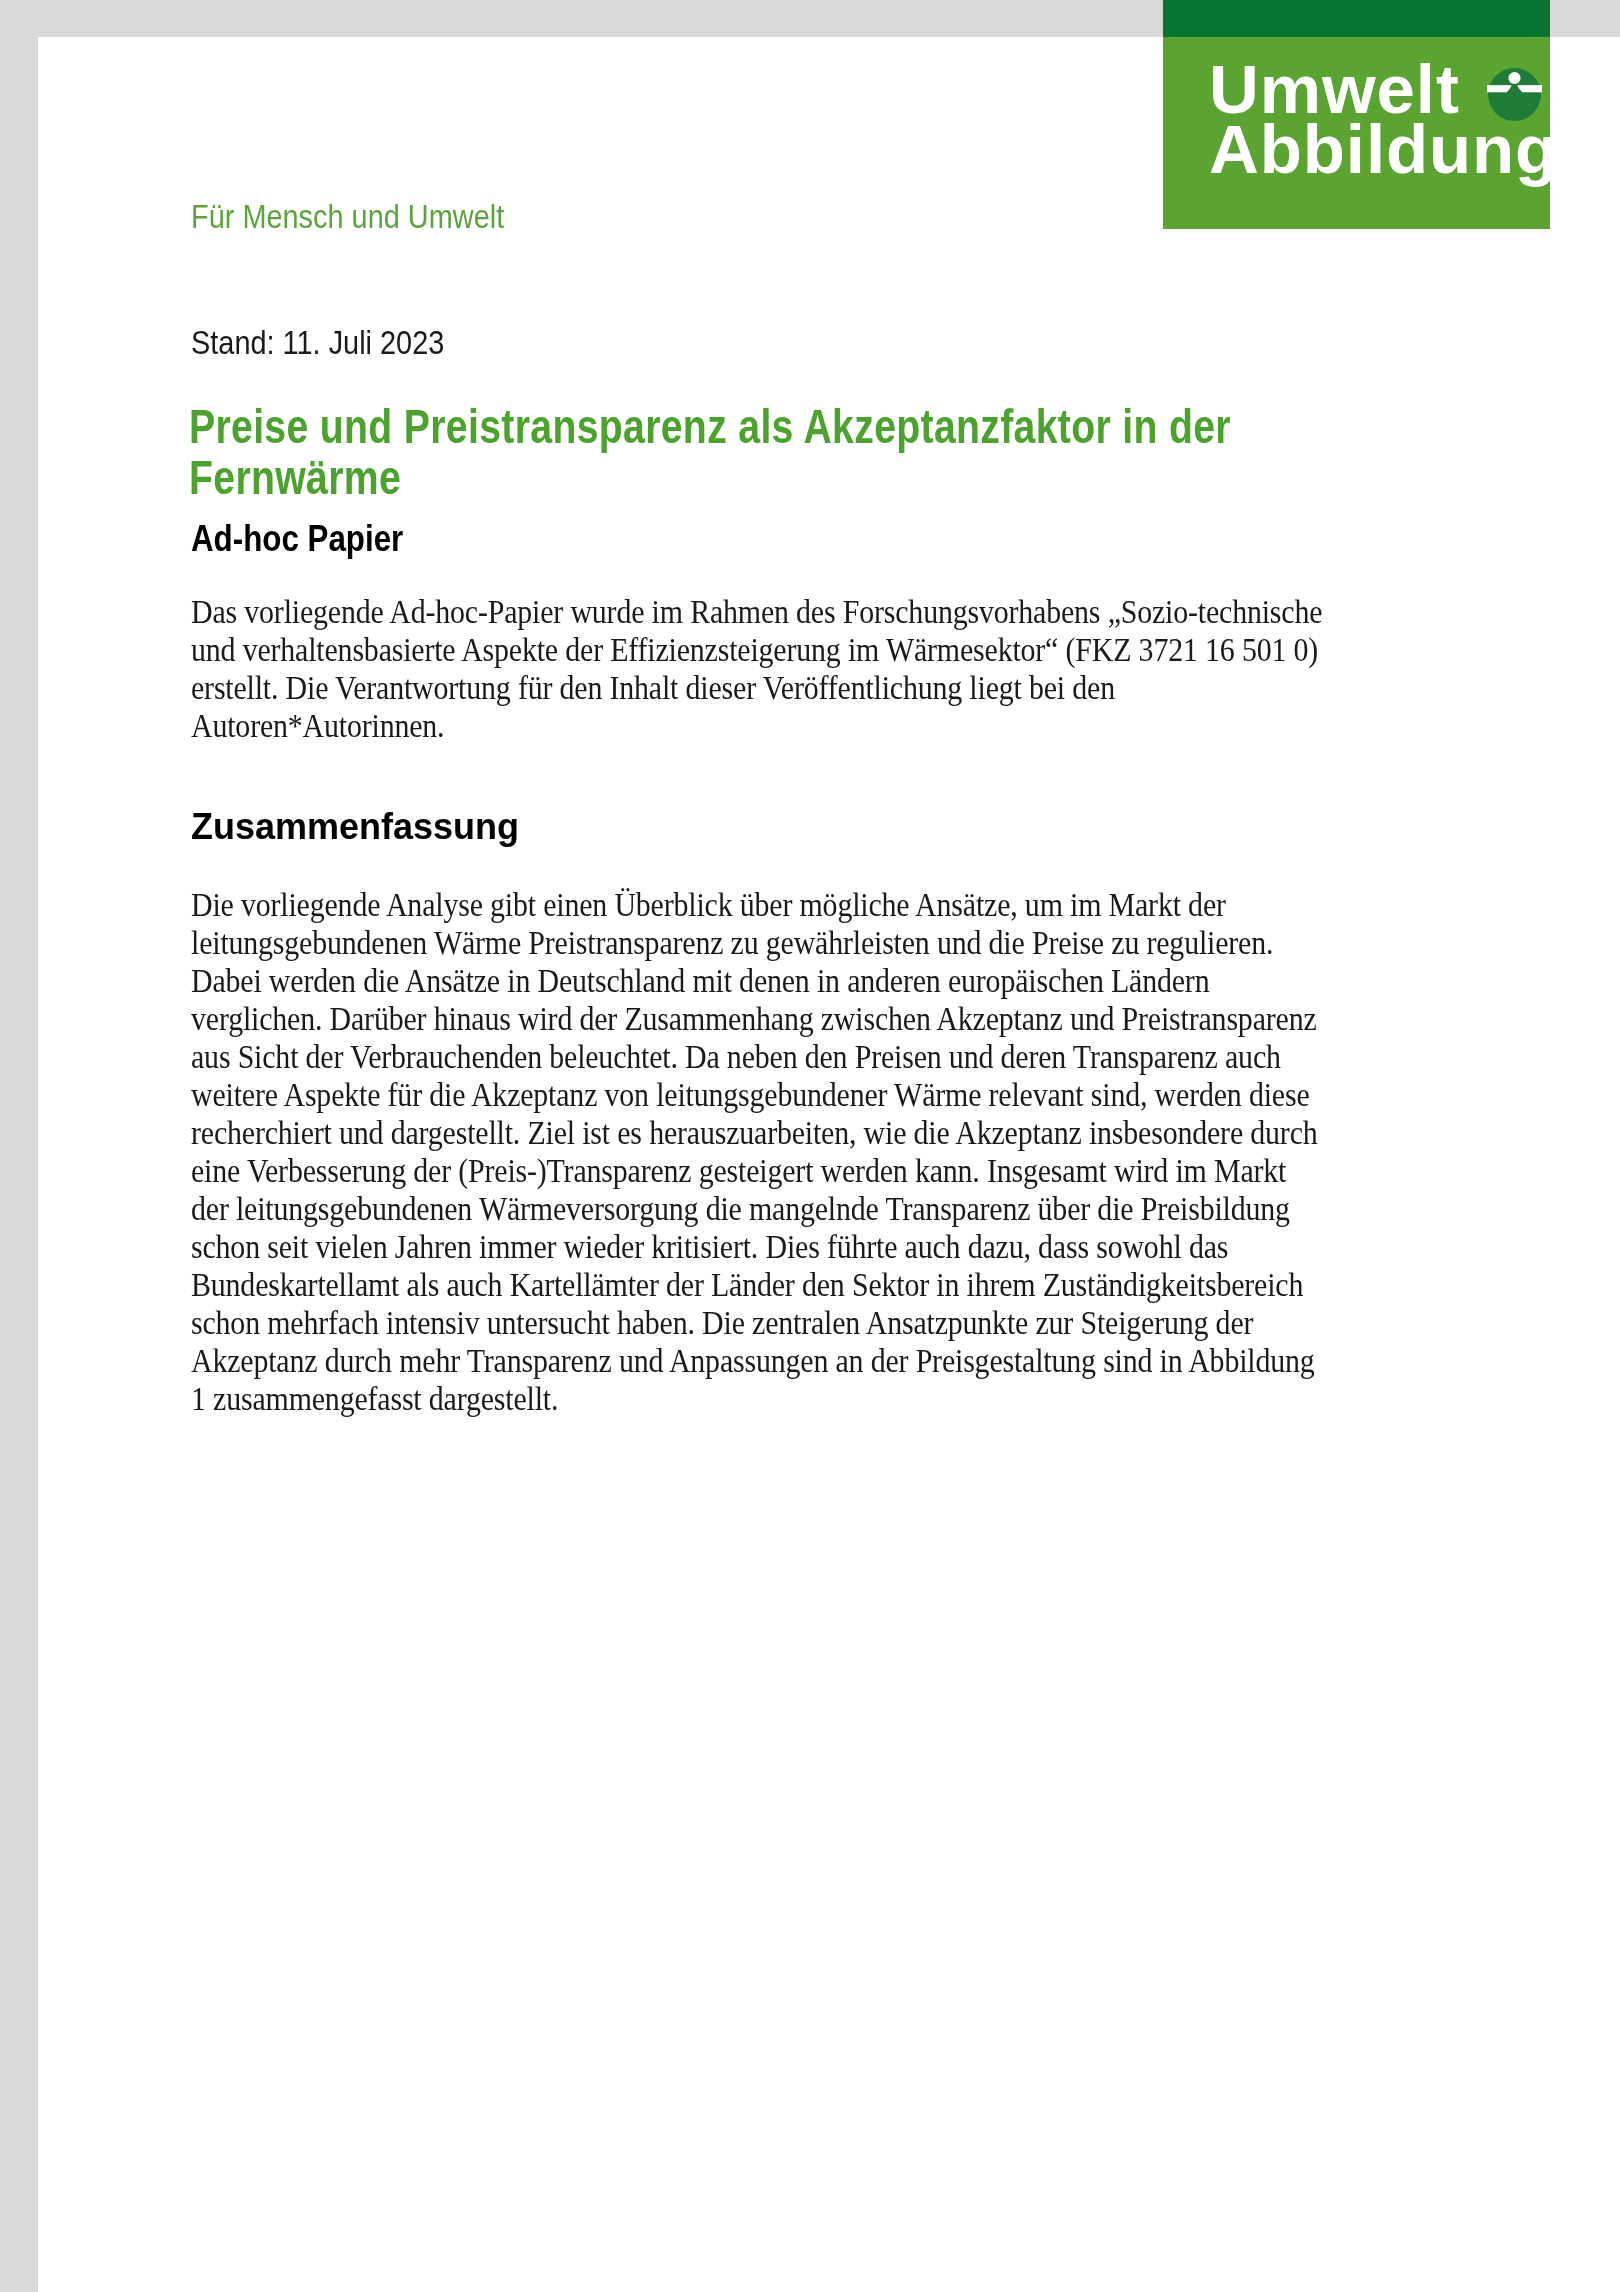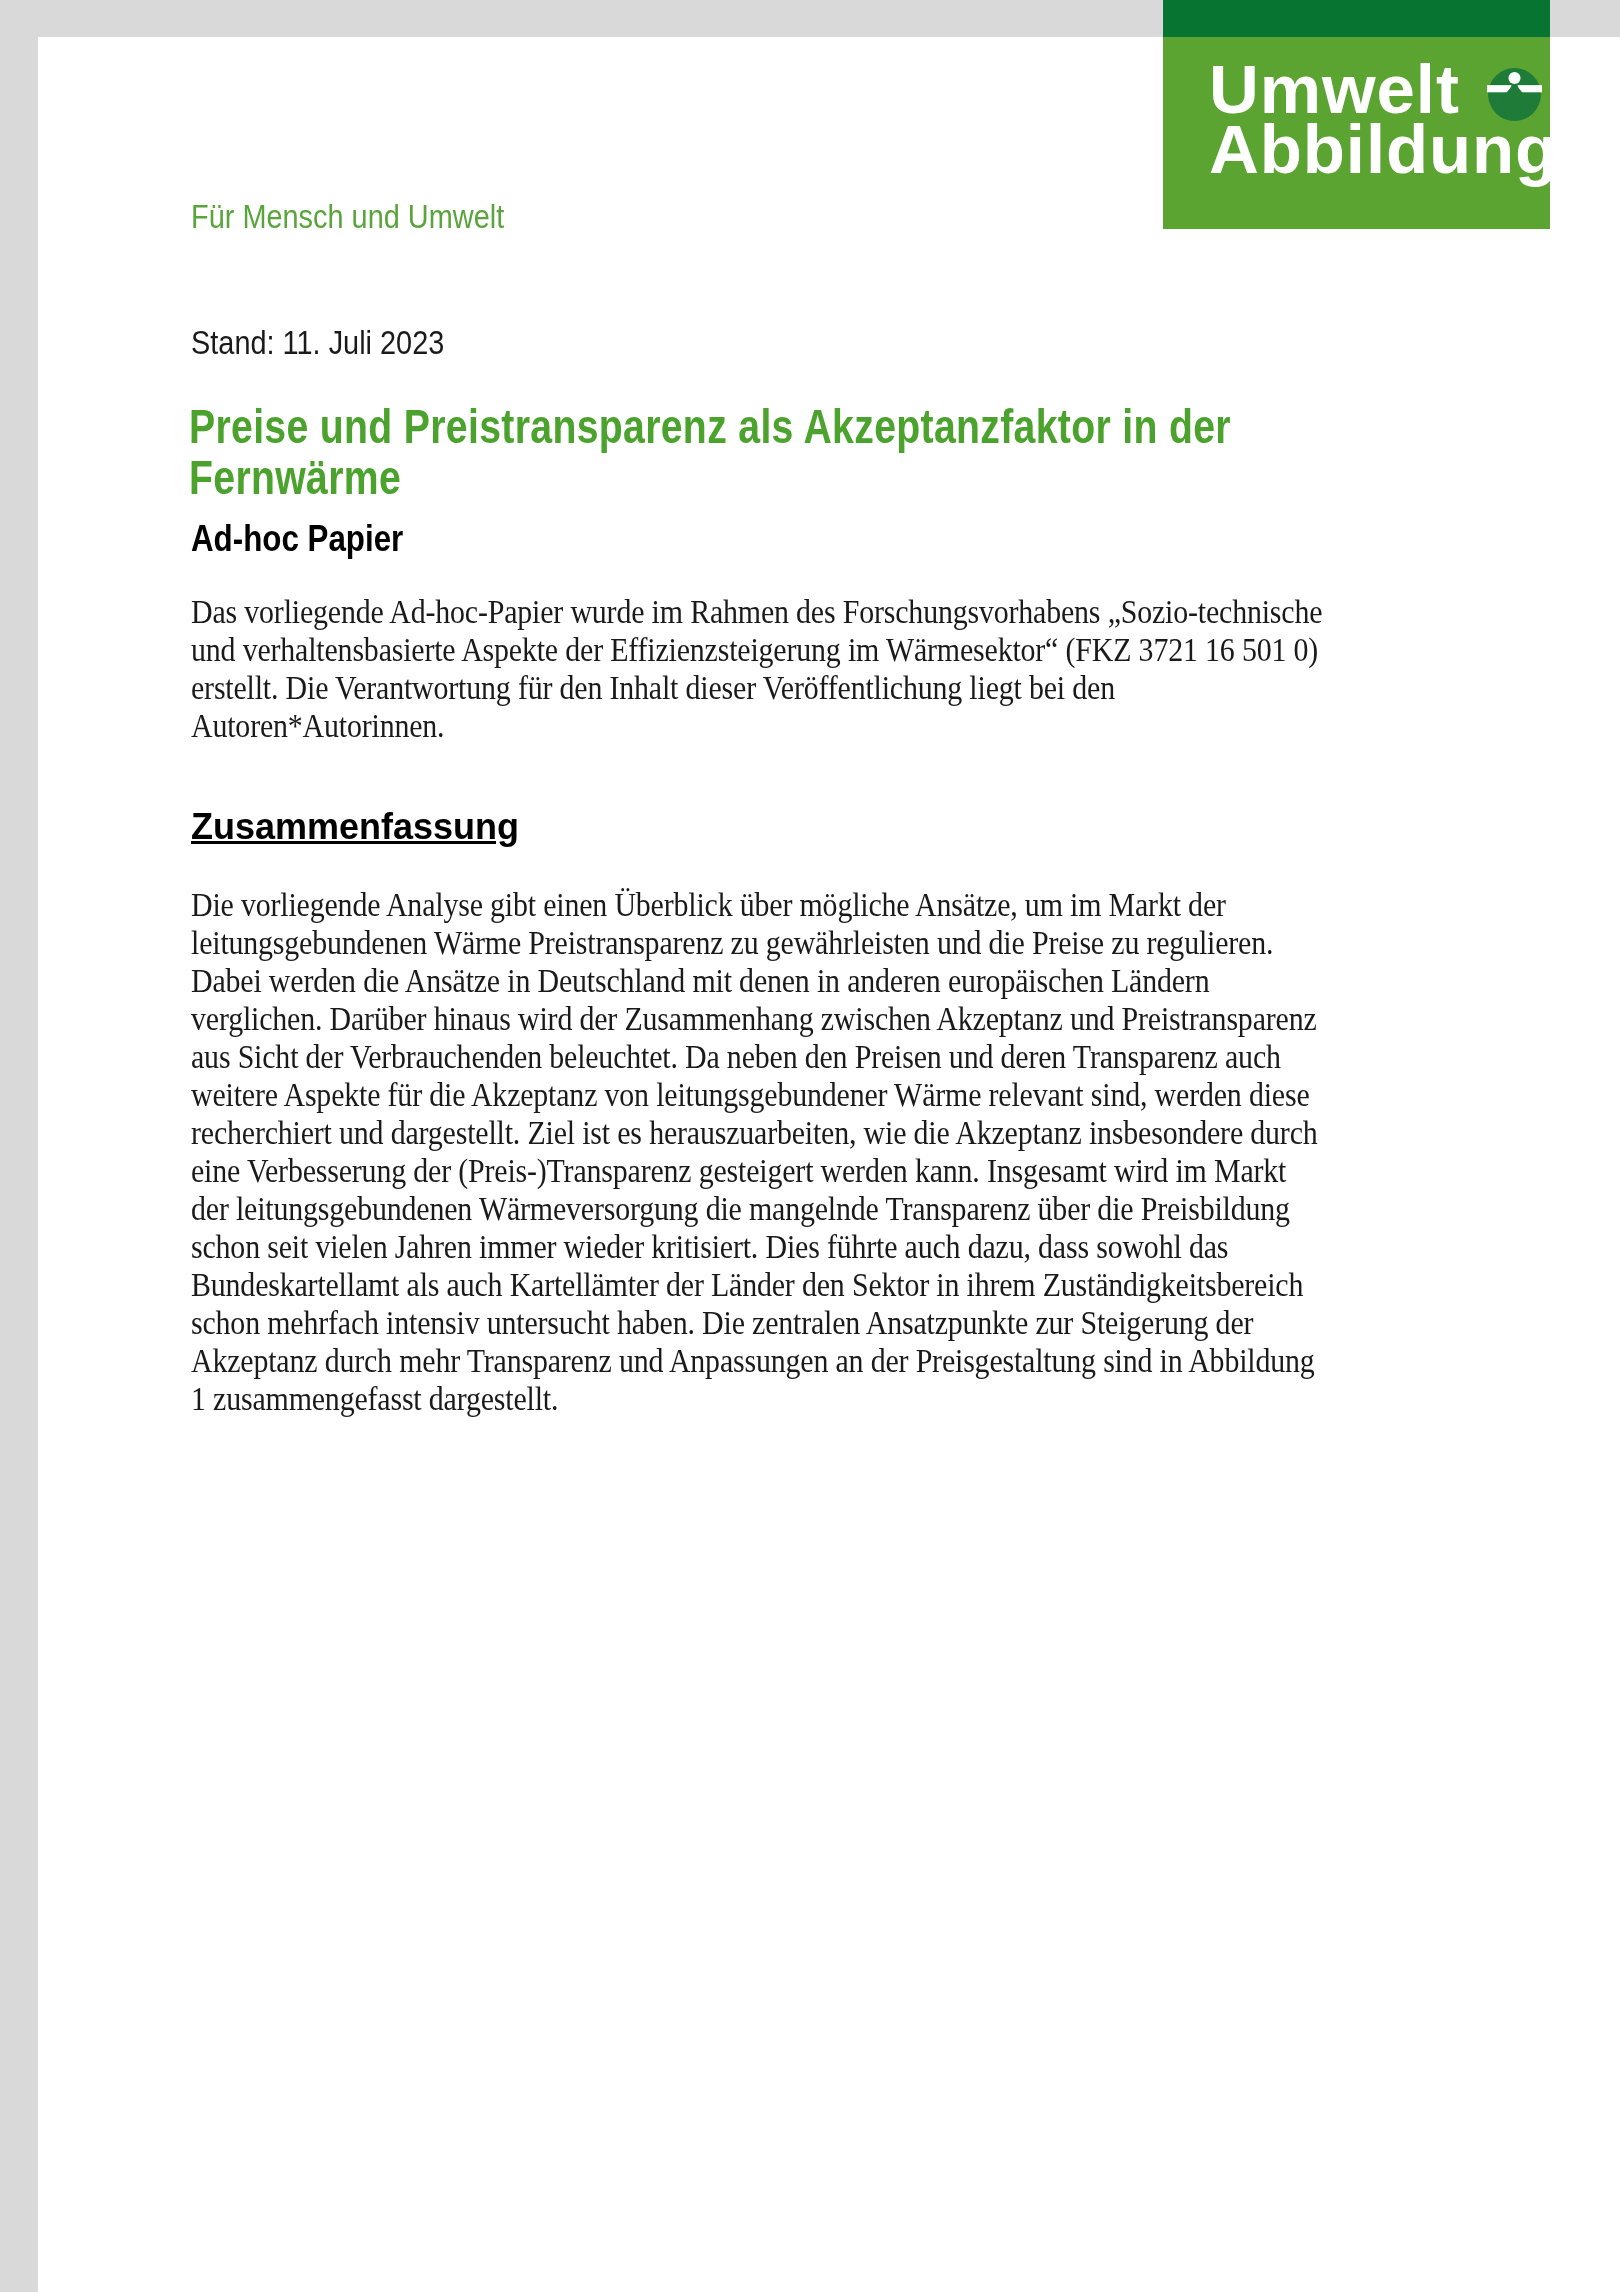--- a/index.html
+++ b/index.html
@@ -23,21 +23,21 @@
 
   
   .abs{position:absolute;transform-origin:0 0;}
   .pre{white-space:pre;}
   .tagline{left:191px;top:197px;font-size:34px;line-height:39px;color:#5AA43C;transform:scaleX(0.85);}
   .dateline{left:191px;top:323px;font-size:34px;line-height:39px;color:#1a1a1a;transform:scaleX(0.85);}
   .doc-title{left:189px;top:401px;font-size:49px;line-height:51px;font-weight:bold;color:#4BA32E;transform:scaleX(0.80);letter-spacing:0.4px;}
   .doc-subtitle{left:191px;top:518px;font-size:36px;line-height:41px;font-weight:bold;color:#000000;transform:scaleX(0.87);}
   .serif-par{font-family:"Liberation Serif",serif;font-size:34px;line-height:38px;color:#1a1a1a;transform:scaleX(0.88);letter-spacing:-0.2px;}
   .par-intro{left:191px;top:593px;}
-  .sec-heading{left:191px;top:806px;font-size:36px;line-height:41px;font-weight:bold;color:#000000;text-decoration:underline;}
+  .sec-heading{left:191px;top:806px;font-size:36px;line-height:41px;font-weight:bold;color:#000000;}
   .par-summary{left:191px;top:886px;}
 </style>
 </head>
 <body>
 
 <div class="gray-top"></div>
 <div class="gray-left"></div>
 <div class="page"></div>
 
 <div class="logo-banner">

